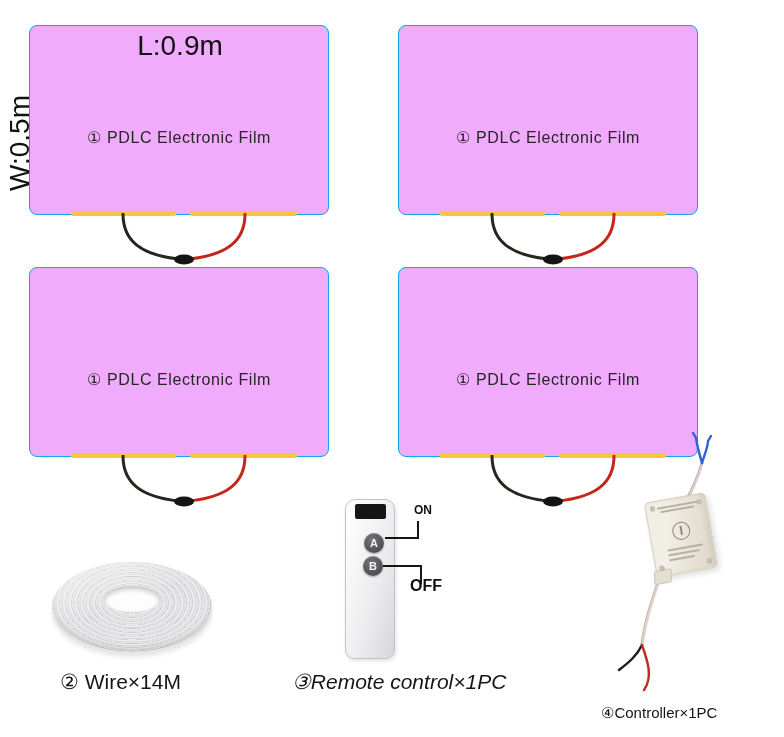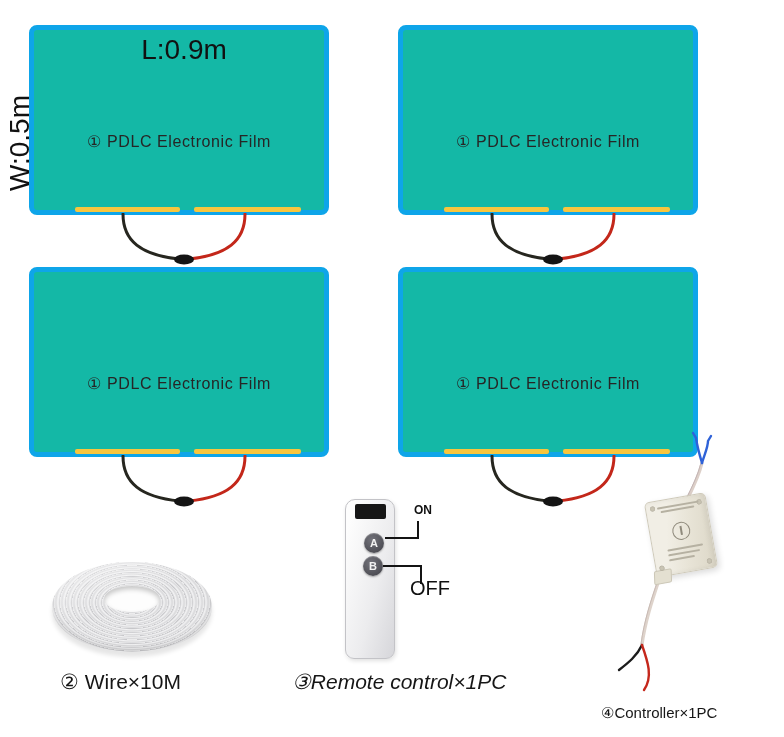--- a/index.html
+++ b/index.html
@@ -4,21 +4,21 @@
 <style>
   html,body { margin:0; padding:0; background:#ffffff; }
   #stage {
     position:relative; width:784px; height:737px; overflow:hidden;
     background:#ffffff; font-family:"Liberation Sans", sans-serif; color:#1a1a1a;
   }
   
   .unit { position:absolute; width:300px; height:248px; }
   .panel {
     position:absolute; left:0; top:0; width:300px; height:190px;
-    background:#14b8a6; border:5px solid #0ea5e9; border-radius:8px;
+    background:#f0abfc; border:1px solid #0ea5e9; border-radius:8px;
     box-sizing:border-box;
   }
   .panel-label {
     position:absolute; left:0; right:0; top:102px; text-align:center;
     font-size:16px; letter-spacing:0.6px; color:#262626; white-space:nowrap;
   }
   .dim-l {
     position:absolute; left:80px; width:140px; top:4px; text-align:center;
     font-size:28px; color:#111;
   }
@@ -72,21 +72,21 @@
   .btn-b { left:17px; top:56px; }
   .on-line {
     position:absolute; left:385px; top:521px; width:32px; height:16px;
     border-right:2px solid #141414; border-bottom:2px solid #141414;
   }
   .off-line {
     position:absolute; left:383px; top:565px; width:37px; height:17px;
     border-top:2px solid #141414; border-right:2px solid #141414;
   }
   .on-label  { position:absolute; left:414px; top:503px; font-size:12px; font-weight:bold; color:#101010; }
-  .off-label { position:absolute; left:410px; top:577px; font-size:20px; font-weight:normal; color:#101010; }
+  .off-label { position:absolute; left:410px; top:577px; font-size:16px; font-weight:bold; color:#101010; }
   
   .ctrl-box {
     position:absolute; left:650px; top:497px; width:62px; height:76px;
     transform:rotate(-10deg);
     background:linear-gradient(100deg, #f1eee5 30%, #e8e4d7 60%, #dcd7c7);
     border:1px solid #cfcaba; border-radius:5px; box-sizing:border-box;
     box-shadow:2px 3px 6px rgba(0,0,0,0.14), inset -3px 0 5px rgba(0,0,0,0.06);
   }
   .ctrl-tab {
     position:absolute; left:-4px; bottom:-8px; width:16px; height:12px;
@@ -172,21 +172,21 @@
       <path d="M216,1 C216,28 198,42 160,46" fill="none" stroke="#c3271a" stroke-width="3" stroke-linecap="round"></path>
       <ellipse cx="155" cy="46.5" rx="10" ry="5" fill="#141414"></ellipse>
     </svg>
   </div>
 
   <div class="coil">
     <div class="coil-body"></div>
     <div class="coil-sheen"></div>
     <div class="coil-hole"></div>
   </div>
-  <div class="caption" style="left:60px; top:670px;">② Wire×10M</div>
+  <div class="caption" style="left:60px; top:670px;">② Wire×14M</div>
 
   <div class="remote">
     <div class="remote-window"></div>
     <div class="remote-btn btn-a">A</div>
     <div class="remote-btn btn-b">B</div>
   </div>
   <div class="on-line"></div>
   <div class="off-line"></div>
   <div class="on-label">ON</div>
   <div class="off-label">OFF</div>

